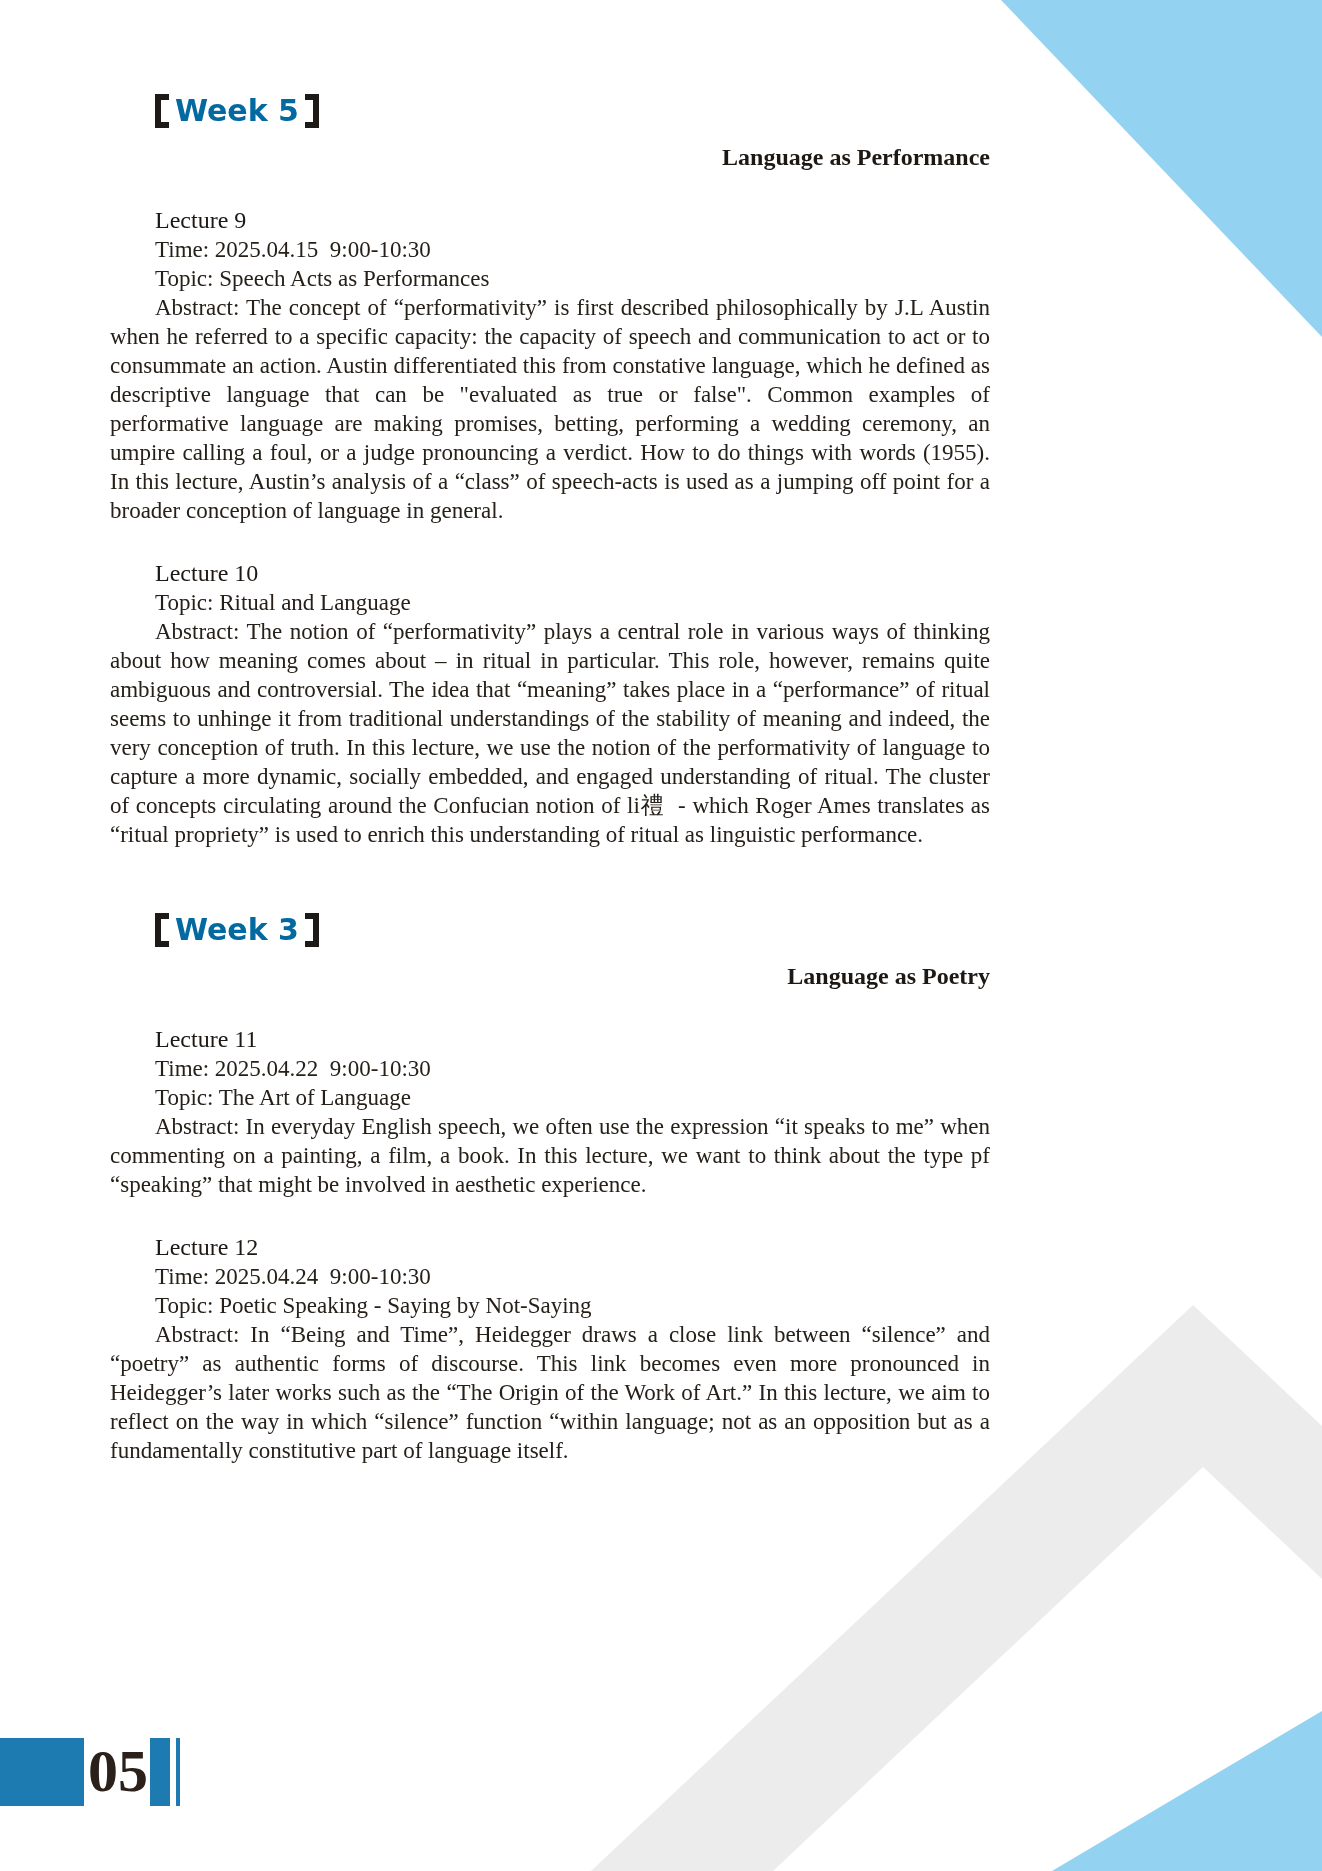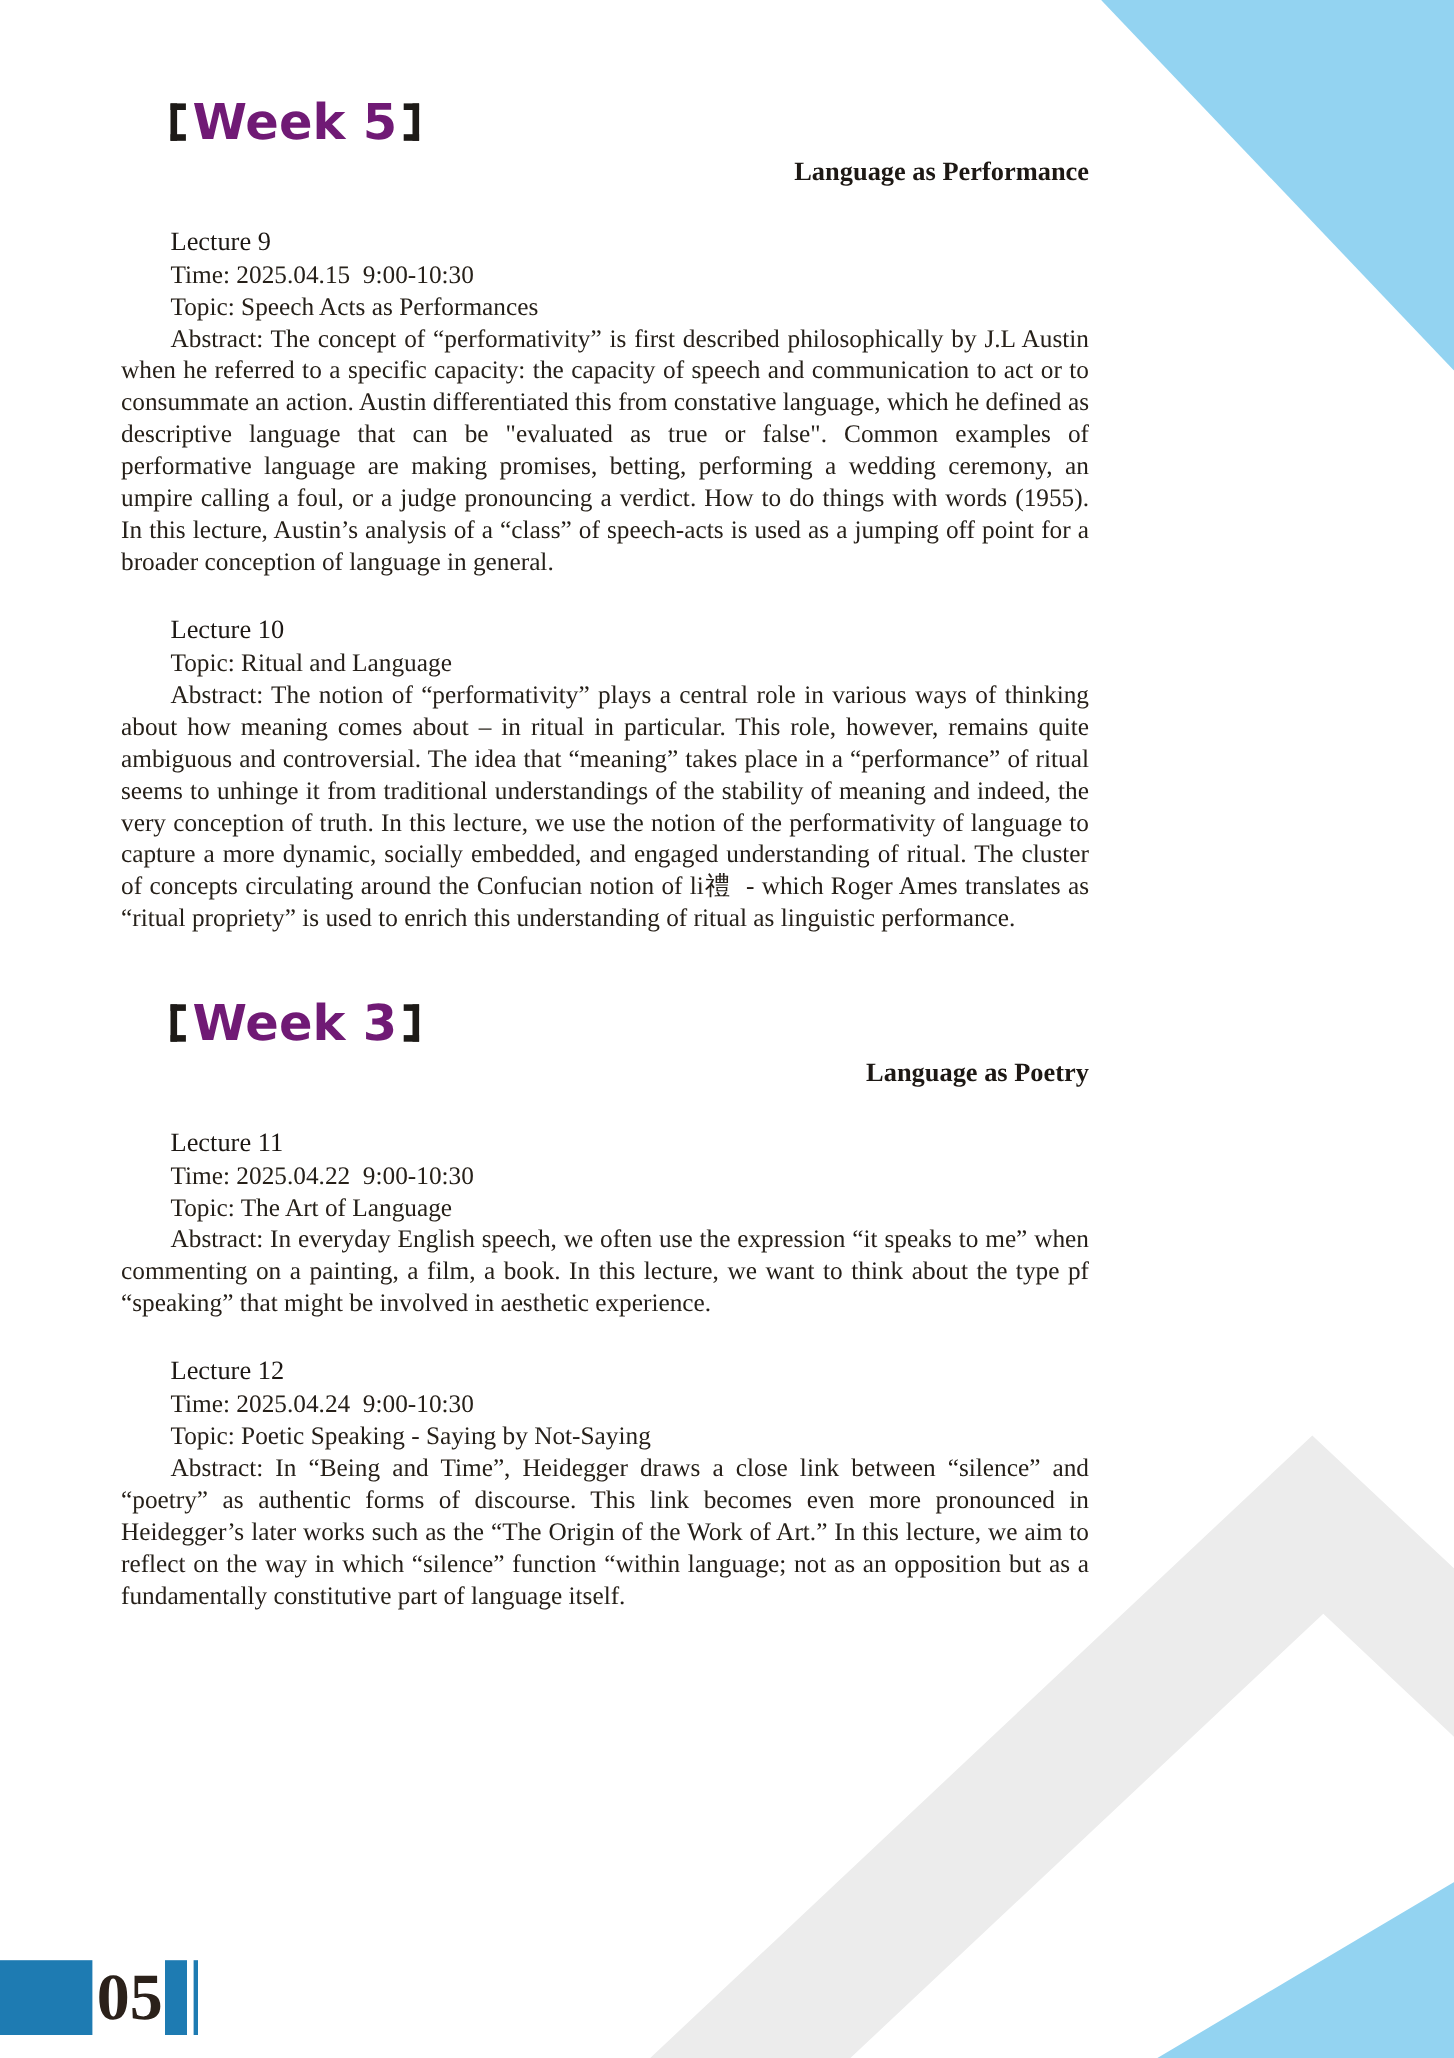--- a/index.html
+++ b/index.html
@@ -28,23 +28,23 @@
   .week { margin: 0; }
   .week-5 { margin-top: 90px; }
   .week-6 { margin-top: 60px; }
 
   .week-heading {
     margin: 0 0 10px 45px;
     display: inline-flex;
     align-items: center;
     font-family: "DejaVu Sans", sans-serif;
     font-weight: 900;
-    font-size: 45px;
+    font-size: 30px;
     line-height: 42px;
-    color: #701a75;
+    color: #0369a1;
     letter-spacing: 0px;
   }
   .lb {
     display: inline-block;
     width: 8px;
     height: 22px;
     border: 6px solid #1d1a17;
   }
   .lb-open  { border-right: none; margin-right: 6px; }
   .lb-close { border-left: none;  margin-left: 6px; }
@@ -76,21 +76,21 @@
     margin: 0;
     font-size: 23px;
     line-height: 29px;
     text-align: justify;
     text-indent: 45px;
   }
 
   .footer {
     position: absolute;
     left: 0;
-    top: 1782px;
+    top: 1738px;
     height: 68px;
     display: flex;
     align-items: stretch;
     z-index: 3;
     justify-content: center;
   }
   .footer-block { width: 84px; background: #1e7bb2; }
   .page-number {
     font-family: "Liberation Serif", serif;
     font-weight: bold;

